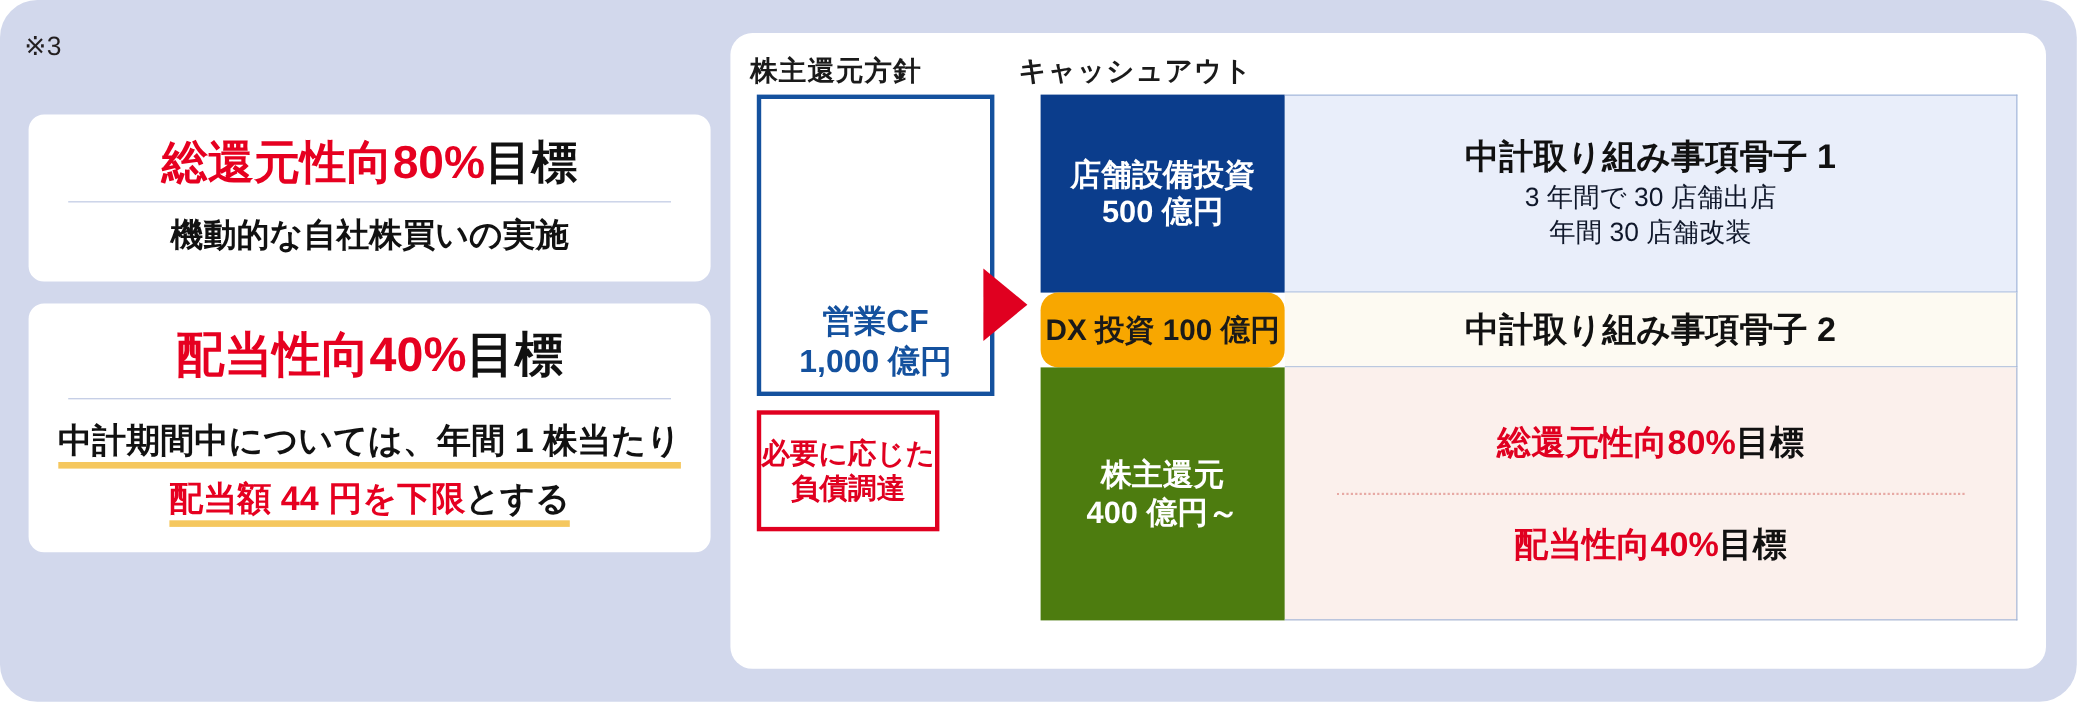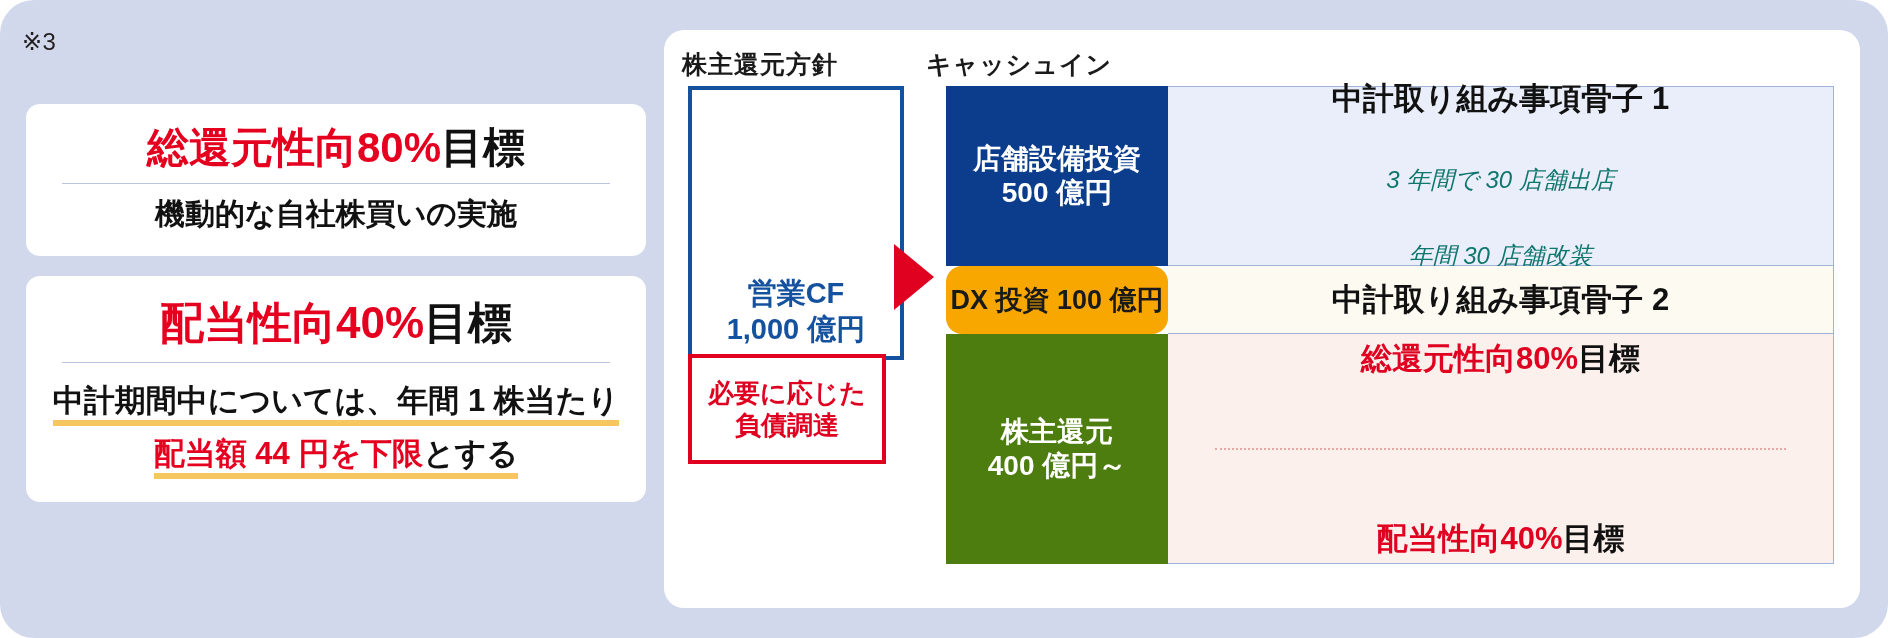--- a/index.html
+++ b/index.html
@@ -75,21 +75,21 @@
     position:absolute;left:24px;top:56px;width:216px;height:274px;
     background:#ffffff;border:4px solid #14519e;box-sizing:border-box;
     display:flex;align-items:flex-end;justify-content:center;
     padding-bottom:8px;
   }
   .cf-text{
     text-align:center;font-size:29px;font-weight:bold;color:#14519e;
     line-height:1.24;white-space:nowrap;
   }
   .debt-box{
-    position:absolute;left:24px;top:324px;width:198px;height:110px;
+    position:absolute;left:24px;top:343px;width:166px;height:110px;
     background:#ffffff;border:4px solid #e00020;box-sizing:border-box;
     display:flex;align-items:center;justify-content:center;
   }
   .debt-text{
     text-align:center;font-size:26px;font-weight:bold;color:#e00020;
     line-height:1.25;white-space:nowrap;
   }
 
   
   .arrow{
@@ -112,36 +112,34 @@
   .cell-left{
     width:222px;box-sizing:border-box;
     display:flex;align-items:center;justify-content:center;
     text-align:center;line-height:1.22;white-space:nowrap;
   }
   .cell-right{
     flex:1;box-sizing:border-box;
     display:flex;flex-direction:column;align-items:center;justify-content:center;
     text-align:center;
     border-left:1px solid #ffffff;
-    gap:44px;
   }
   .c-capex{background:#0b3d8c;color:#ffffff;font-size:28px;font-weight:bold;}
   .c-dx{background:#f8a700;color:#1a1a1a;font-size:27px;font-weight:bold;border-radius:16px;}
   .c-ret{background:#4d7c0f;color:#ffffff;font-size:28px;font-weight:bold;}
   .r-capex{background:#e9eefa;border:1px solid #9fb3d8;border-left:none;}
   .r-dx{background:#fdfaf2;border:1px solid #9fb3d8;border-top:none;border-left:none;}
   .r-ret{background:#fbf0ec;border:1px solid #9fb3d8;border-top:none;border-left:none;}
   .r-head{
     font-size:31px;font-weight:bold;color:#111111;white-space:nowrap;
     line-height:1.2;
   }
   .r-sub{
-    font-size:24px;color:#0f766e;white-space:nowrap;line-height:1.34;
+    font-size:24px;color:#0f172a;white-space:nowrap;line-height:1.34;
     margin-top:3px;
-    font-style:italic;
   }
   .r-dx .r-head{font-size:31px;}
   .ret-item{
     font-size:31px;font-weight:bold;color:#e00020;white-space:nowrap;
     line-height:1.2;
   }
   .ret-item .dark{color:#111111;}
   .ret-div{
     width:86%;height:0;border-top:2px dotted #e7a9a4;margin:26px 0 26px 0;
   }
@@ -173,21 +171,21 @@
       <div class="note-line">
         <span class="hl">配当額 44 円を下限</span><span>とする</span>
       </div>
     </div>
 
   </div>
 
   <div class="right-panel">
 
     <div class="col-label label-in">株主還元方針</div>
-    <div class="col-label label-out">キャッシュイン</div>
+    <div class="col-label label-out">キャッシュアウト</div>
 
     <div class="cf-box">
       <div class="cf-text">
         <div>営業CF</div>
         <div>1,000 億円</div>
       </div>
     </div>
 
     <div class="debt-box">
       <div class="debt-text">

